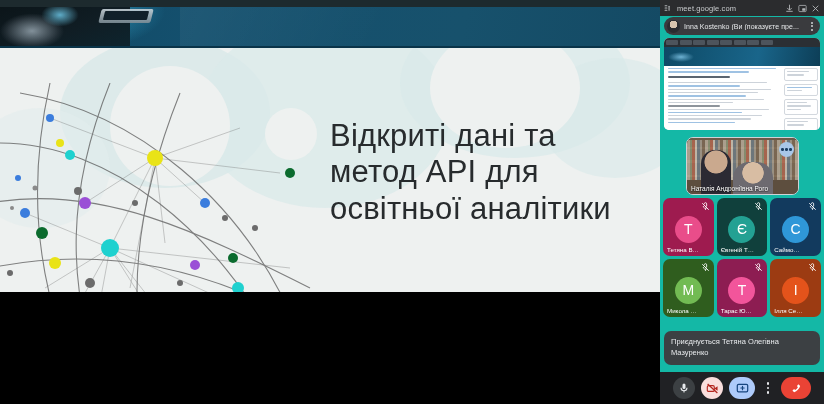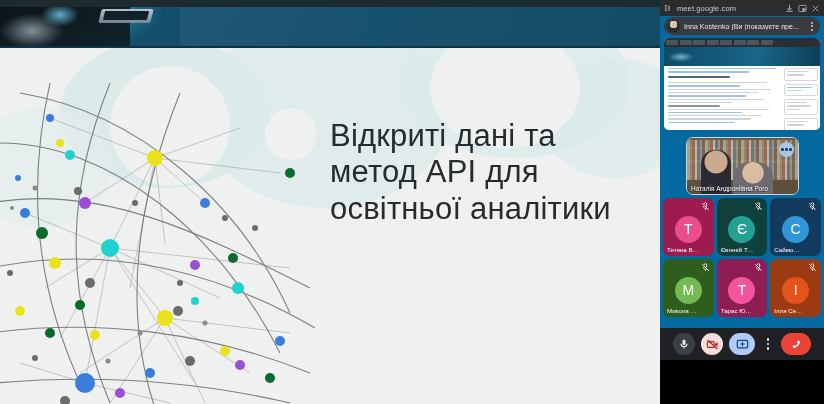--- a/index.html
+++ b/index.html
@@ -2,21 +2,21 @@
 <html><head>
 <meta charset="utf-8">
 <style>
   * { margin:0; padding:0; box-sizing:border-box; }
   html,body { width:824px; height:404px; overflow:hidden; background:#000; }
   body { font-family:"Liberation Sans", sans-serif; }
 
   .app { position:relative; width:824px; height:404px; background:#000; }
 
   
-  .slide-area { position:absolute; left:0; top:0; width:660px; height:404px;
+  .slide-area { position:absolute; left:0; top:0; width:660px; height:292px;
                 background:#0c0c0c; overflow:hidden;text-decoration:underline; }
 
   .slide-topstrip { position:absolute; left:0; top:0; width:660px; height:7px;
                     background:#1d2a2e; }
 
   .slide-banner { position:absolute; left:0; top:7px; width:660px; height:41px;
                   background:
                     radial-gradient(ellipse 150px 60px at 60px 4px, rgba(60,190,230,.85), rgba(60,190,230,0) 70%),
                     linear-gradient(100deg, #0f4763 0%, #14506e 30%, #17516c 70%, #144a64 100%);
                   overflow:hidden; }
@@ -51,22 +51,22 @@
   .net { position:absolute; left:-10px; top:35px; width:330px; height:330px; }
 
   
   .slide-title { position:absolute; left:330px; top:118px; width:300px;
                  font-size:31px; line-height:1.17; color:#272b2d;
                  font-weight:400; letter-spacing:.2px; }
   .slide-sub { position:absolute; left:331px; top:283px; width:300px;
                font-size:13.5px; color:#3b4246; letter-spacing:.1px; }
 
   
-  .meet { position:absolute; left:660px; top:0; width:164px; height:360px;
-          background:#0369a1; }
+  .meet { position:absolute; left:660px; top:0; width:164px; height:404px;
+          background:#14b8a6; }
 
   .meet-topbar { position:absolute; left:0; top:0; width:164px; height:16px;
                  background:#2b2c2e; display:flex; align-items:center; padding:0 4px; gap:4px; }
   .meet-topbar .url { color:#c9ccce; font-size:7.5px; flex:1; overflow:hidden;
                       white-space:nowrap; letter-spacing:.1px; }
   .tb-ic { width:9px; height:9px; flex:0 0 auto; opacity:.85; }
 
   .presenter-bar { position:absolute; left:4px; top:17px; width:156px; height:18px;
                    background:#3a3b3e; border-radius:9px; display:flex; align-items:center;
                    padding:0 3px; gap:4px; }
@@ -440,20 +440,23 @@
         <svg class="mute" viewBox="0 0 16 16">
           <path d="M6 3.2a2 2 0 014 0v4a2 2 0 01-.2.9" stroke="#fff" stroke-width="1.5" fill="none"></path>
           <path d="M4 7.2a4 4 0 006.3 3.2" stroke="#fff" stroke-width="1.5" fill="none"></path>
           <path d="M8 11.4V14" stroke="#fff" stroke-width="1.5"></path>
           <path d="M2.4 2.2l11.2 11.6" stroke="#fff" stroke-width="1.7"></path>
         </svg>
         <div class="pname">Ілля Се…</div>
       </div>
     </div>
 
+    <div class="toast">
+      <span>Приєднується Тетяна Олегівна Мазуренко</span>
+    </div>
 
     <div class="ctrl">
       <div class="cbtn dark">
         <svg width="12" height="12" viewBox="0 0 16 16">
           <rect x="6" y="2" width="4" height="7.2" rx="2" fill="#e8eaed"></rect>
           <path d="M4 7.6a4 4 0 008 0" stroke="#e8eaed" stroke-width="1.4" fill="none"></path>
           <path d="M8 11.6V14" stroke="#e8eaed" stroke-width="1.4"></path>
         </svg>
       </div>
       <div class="cbtn redbg">

